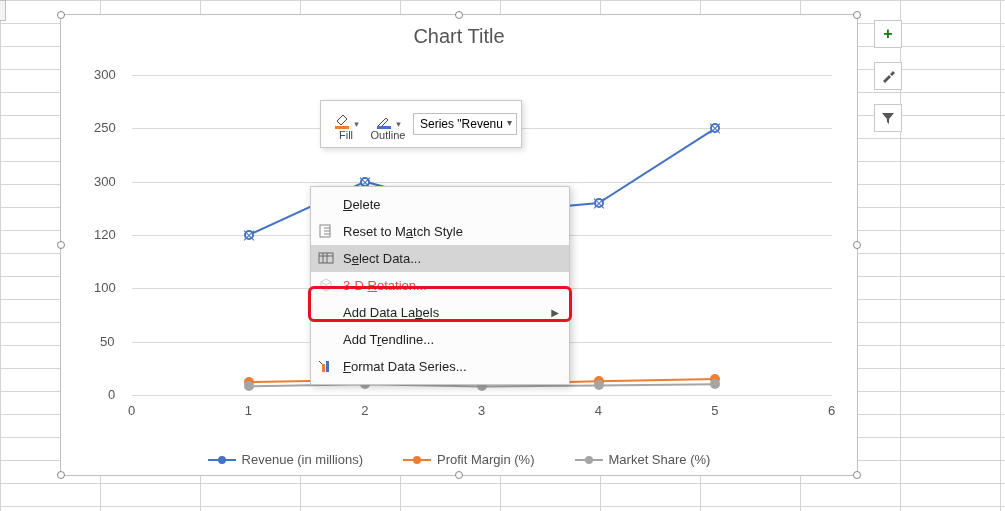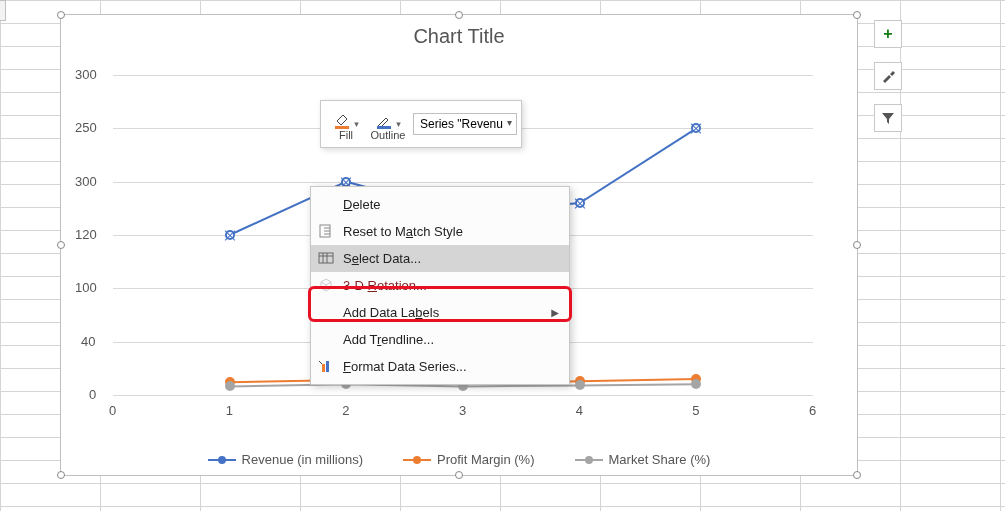--- a/index.html
+++ b/index.html
@@ -58,21 +58,21 @@
   .sel-handle.br { bottom: -4px; right: -4px; }
 
   .chart-title {
     text-align: center;
     font-size: 20px;
     color: #555;
     margin-top: 10px;
   }
   .plot-area {
     position: absolute;
-    left: 52px;
+    left: 71px;
     top: 60px;
     width: 700px;
     height: 320px;
   }
   .grid-h {
     position: absolute;
     left: 0; right: 0;
     border-top: 1px solid #d9d9d9;
   }
   .axis-label {
@@ -180,21 +180,21 @@
   }
   .ctx-item {
     display: flex;
     align-items: center;
     padding: 6px 10px 6px 32px;
     position: relative;
     font-size: 13px;
     color: #222;
   }
   .ctx-item.hover { background: #d5d5d5; }
-  .ctx-item.disabled { color: #7f1d1d; }
+  .ctx-item.disabled { color: #ef4444; }
   .ctx-item .ico {
     position: absolute;
     left: 6px; top: 4px;
     width: 18px; height: 18px;
     display:flex; align-items:center; justify-content:center;
   }
   .ctx-item .arrow {
     margin-left: auto;
     font-size: 10px; color:#555;
   }
@@ -232,21 +232,21 @@
     <div class="grid-h" style="top:50%"></div>
     <div class="grid-h" style="top:66.67%"></div>
     <div class="grid-h" style="top:83.33%"></div>
     <div class="grid-h" style="top:100%"></div>
 
     <span class="axis-label" style="left:-38px; top:-8px">300</span>
     <span class="axis-label" style="left:-38px; top:calc(16.67% - 8px)">250</span>
     <span class="axis-label" style="left:-38px; top:calc(33.33% - 8px)">300</span>
     <span class="axis-label" style="left:-38px; top:calc(50% - 8px)">120</span>
     <span class="axis-label" style="left:-38px; top:calc(66.67% - 8px)">100</span>
-    <span class="axis-label" style="left:-32px; top:calc(83.33% - 8px)">40</span>
+    <span class="axis-label" style="left:-32px; top:calc(83.33% - 8px)">50</span>
     <span class="axis-label" style="left:-24px; top:calc(100% - 8px)">0</span>
 
     <span class="axis-label" style="top:calc(100% + 8px); left:-4px">0</span>
     <span class="axis-label" style="top:calc(100% + 8px); left:calc(16.67% - 4px)">1</span>
     <span class="axis-label" style="top:calc(100% + 8px); left:calc(33.33% - 4px)">2</span>
     <span class="axis-label" style="top:calc(100% + 8px); left:calc(50% - 4px)">3</span>
     <span class="axis-label" style="top:calc(100% + 8px); left:calc(66.67% - 4px)">4</span>
     <span class="axis-label" style="top:calc(100% + 8px); left:calc(83.33% - 4px)">5</span>
     <span class="axis-label" style="top:calc(100% + 8px); left:calc(100% - 4px)">6</span>
 

